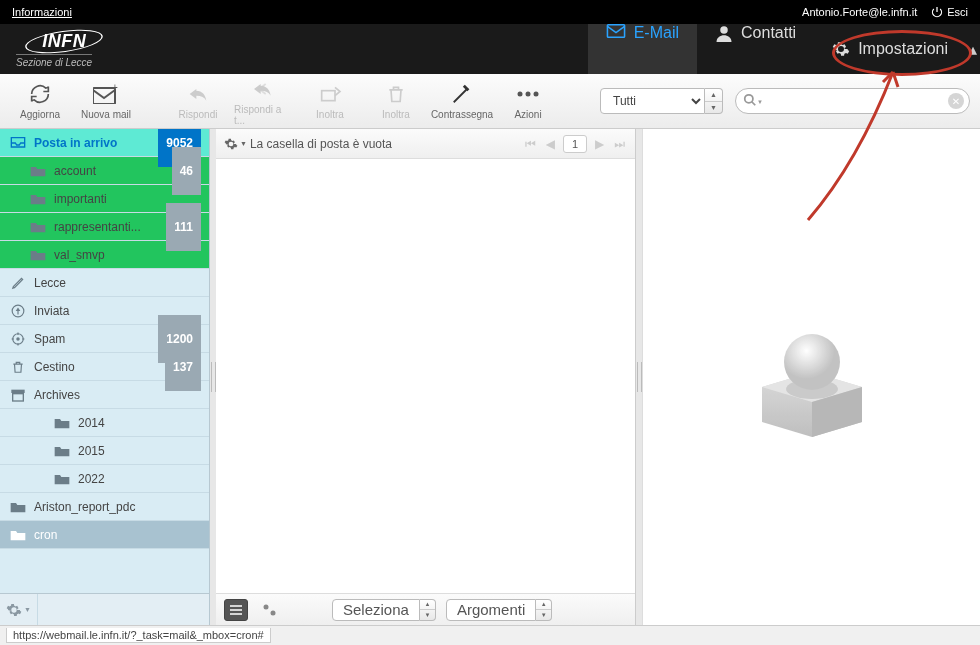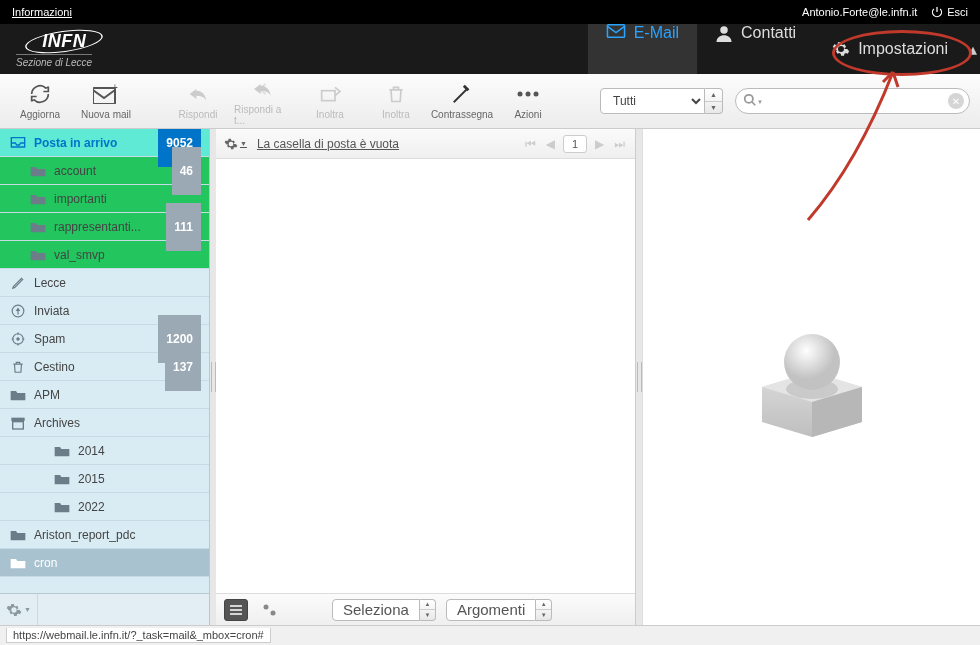--- a/index.html
+++ b/index.html
@@ -53,21 +53,21 @@
   .folder.hover-cron .fico { fill:#fff; }
   .folder .fico { width:16px; height:14px; flex-shrink:0;}
   .folder .label { flex:1; white-space:nowrap; overflow:hidden; text-overflow:ellipsis;}
   .badge { background:#0074c8; color:#fff; border-radius:0; padding:17px 8px; font-size:12px; font-weight:600;}
   .badge.grey { background:#9aa9b3;}
   .side-footer { height:32px; border-top:1px solid #b7c8d1; display:flex; align-items:center; background:#e3eef4;}
   .side-footer .gearbtn { width:38px; height:100%; display:flex; align-items:center; justify-content:center; cursor:pointer; color:#8a98a2; border-right:1px solid #c7dbe5; gap:2px;}
 
   .centerpane { width:420px; border-right:1px solid #ccc; background:#fff; display:flex; flex-direction:column; position:relative;}
   .centerpane .listhead { height:30px; border-bottom:1px solid #ddd; display:flex; align-items:center; padding:0 8px; font-size:12px; color:#555; background:linear-gradient(#fbfbfb,#efefef);}
-  .listhead .lefttools { display:flex; align-items:center; gap:10px;text-decoration:underline;}
+  .listhead .lefttools { display:flex; align-items:center; gap:3px;}
   .listhead .pager { margin-left:auto; display:flex; align-items:center; gap:6px; color:#bbb;}
   .pager .pg { border:1px solid #ccc; border-radius:3px; width:24px; height:18px; display:flex; align-items:center; justify-content:center; font-size:11px; color:#555; background:#fff;}
   .pager .arrow { cursor:default; color:#ccc; padding:0 2px;}
   .empty { flex:1;}
   .centerfoot { height:32px; border-top:1px solid #ddd; background:linear-gradient(#fbfbfb,#efefef); display:flex; align-items:center; padding:0 8px; gap:10px;}
   .footbtn { width:24px; height:22px; border:1px solid #bbb; border-radius:3px; background:linear-gradient(#fff,#e5e5e5); display:flex; align-items:center; justify-content:center; color:#666; cursor:pointer;}
   .footbtn.dark { background:#555; color:#fff; border-color:#444;}
   .selgroup { display:flex; align-items:center;}
   .selgroup span.txt { border:1px solid #bbb; border-radius:4px 0 0 4px; height:22px; padding:0 10px; display:flex; align-items:center; font-size:15px; background:#fff; color:#555;}
   .selgroup .stepper { height:22px; width:16px; border:1px solid #bbb; border-left:none; border-radius:0 4px 4px 0; background:linear-gradient(#fff,#e8e8e8); display:flex; flex-direction:column;}
@@ -293,26 +293,20 @@
           </svg>
         <span class="label">Spam</span>
         <span class="badge grey">1200</span>
       </div>
       <div class="folder">
         <svg class="fico" viewBox="0 0 24 24" fill="none" stroke="#6b7d88" stroke-width="2">
             <path d="M4 7h16M9 7V4h6v3M6 7l1 14h10l1-14"></path>
           </svg>
         <span class="label">Cestino</span>
         <span class="badge grey">137</span>
-      </div>
-      <div class="folder">
-        <svg class="fico" viewBox="0 0 24 20" fill="#6b7d88">
-            <path d="M1 4h8l2 3h12v11H1z"></path>
-          </svg>
-        <span class="label">APM</span>
       </div>
       <div class="folder">
         <svg class="fico" viewBox="0 0 24 20" fill="#6b7d88">
             <rect x="2" y="2" width="20" height="5"></rect>
             <rect x="4" y="8" width="16" height="11" fill="none" stroke="#6b7d88" stroke-width="2"></rect>
           </svg>
         <span class="label">Archives</span>
       </div>
       <div class="folder sub2">
         <svg class="fico" viewBox="0 0 24 20" fill="#6b7d88">

